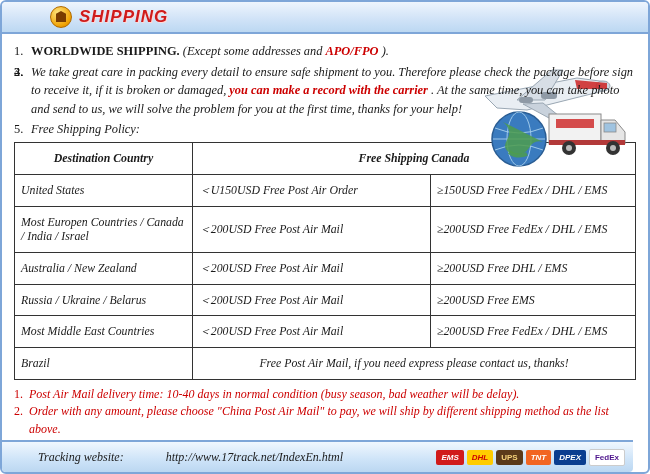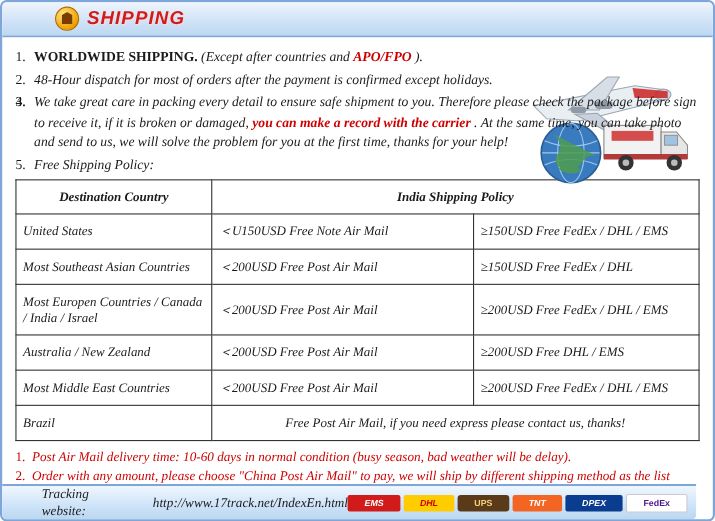--- a/index.html
+++ b/index.html
@@ -122,21 +122,21 @@
   .foot-link{margin-left:42px;font-style:italic;}
   .carriers{
     margin-left:auto;margin-right:8px;
     display:flex;align-items:center;gap:3px;
   }
   .carrier{
     height:15px;
     display:flex;align-items:center;justify-content:center;
     font-family:"Liberation Sans", sans-serif;
     font-size:8px;font-weight:bold;font-style:italic;
-    padding:0 15px;border-radius:2px;
+    padding:0 5px;border-radius:2px;
     color:#fff;
   }
   .c-ems{background:#d11b1b;}
   .c-dhl{background:#ffcc00;color:#cc0000;font-style:italic;}
   .c-ups{background:#5b3a1a;color:#f5d17a;font-style:normal;border-radius:3px;}
   .c-tnt{background:#f26522;}
   .c-dpex{background:#0a3d8f;}
   .c-fedex{background:#ffffff;color:#4d148c;border:1px solid #ccc;font-style:normal;}
 </style>
 </head>
@@ -185,84 +185,83 @@
           <circle cx="156" cy="92" r="7" fill="#333"></circle>
             <circle cx="156" cy="92" r="3" fill="#bbb"></circle>
           <rect x="99" y="63" width="38" height="9" fill="#cc2222" opacity="0.8"></rect>
         </g>
       </svg>
     </div>
 
     <ol class="points">
       <li>
         <span class="num">1.</span>
-        <span class="b">WORLDWIDE SHIPPING.</span><span class="i"> (Except after countries and </span><span class="bold-red i">APO/FPO</span><span class="i"> ).</span>
+        <span class="b">WORLDWIDE SHIPPING.</span><span class="i"> (Except some addresses and </span><span class="bold-red i">APO/FPO</span><span class="i"> ).</span>
       </li>
       <li>
         <span class="num">2.</span>
-        <span class="i">48-Hour dispatch for most of orders after the payment is confirmed except holidays.</span>
       </li>
       <li style="padding-right:175px;">
         <span class="num">3.</span>
       </li>
       <li>
         <span class="num">4.</span>
         <span class="i">We take great care in packing every detail to ensure safe shipment to you. Therefore please check the package before sign  to receive it, if it is broken or damaged,  </span><span class="bold-red i">you can make a record with the carrier</span><span class="i"> . At the same time, you can take photo and send to us, we will solve the problem for you at the first time, thanks for your help!</span>
       </li>
       <li>
         <span class="num">5.</span>
         <span class="i">Free Shipping Policy:</span>
       </li>
     </ol>
 
     <div class="tbl-wrap">
       <table class="shiptbl">
         <tbody>
             <tr>
           <th class="c1">Destination Country</th>
-          <th colspan="2">India Shipping Policy</th>
+          <th colspan="2">Free Shipping Canada</th>
         </tr>
         <tr>
           <td class="c1">United States</td>
-          <td class="c2">＜U150USD Free Note Air Mail</td>
+          <td class="c2">＜U150USD Free Post Air Order</td>
           <td>≥150USD Free FedEx / DHL / EMS</td>
         </tr>
         <tr>
-          <td class="c1">Most Southeast Asian Countries</td>
-          <td class="c2">＜200USD Free Post Air Mail</td>
-          <td>≥150USD Free FedEx / DHL</td>
-        </tr>
-        <tr>
           <td class="c1">Most Europen Countries / Canada / India / Israel</td>
           <td class="c2">＜200USD Free Post Air Mail</td>
           <td>≥200USD Free FedEx / DHL / EMS</td>
         </tr>
         <tr>
           <td class="c1">Australia / New Zealand</td>
           <td class="c2">＜200USD Free Post Air Mail</td>
           <td>≥200USD Free DHL / EMS</td>
+        </tr>
+        <tr>
+          <td class="c1">Russia / Ukraine / Belarus</td>
+          <td class="c2">＜200USD Free Post Air Mail</td>
+          <td>≥200USD Free EMS</td>
         </tr>
         <tr>
           <td class="c1">Most Middle East Countries</td>
           <td class="c2">＜200USD Free Post Air Mail</td>
           <td>≥200USD Free FedEx / DHL / EMS</td>
         </tr>
         <tr>
           <td class="c1">Brazil</td>
           <td class="full" colspan="2">Free Post Air Mail, if you need express please contact us, thanks!</td>
         </tr>
       </tbody>
         </table>
     </div>
 
     <div class="note">
       <ol>
         <li>
           <span class="num">1.</span>
-          <span class="i">Post Air Mail delivery time: 10-60 days in normal condition (busy season, bad weather will be delay).</span>
+          <span class="i">Post Air Mail delivery time: 10-40 days in normal condition (busy season, bad weather will be delay).</span>
         </li>
         <li>
           <span class="num">2.</span>
           <span class="i">Order with any amount, please choose "China Post Air Mail" to pay, we will ship by different shipping method as the list above.</span>
         </li>
       </ol>
     </div>
   </div>
 
   <div class="footer">

